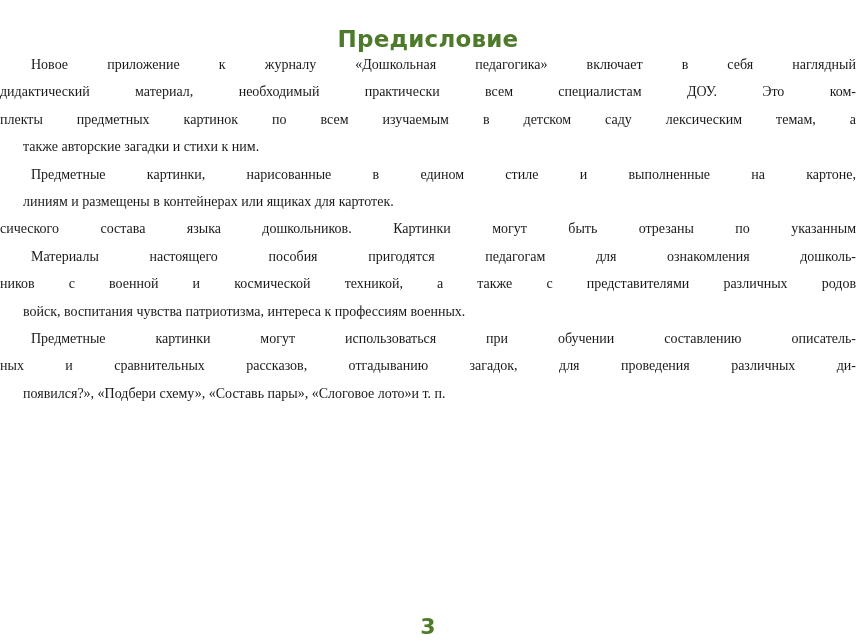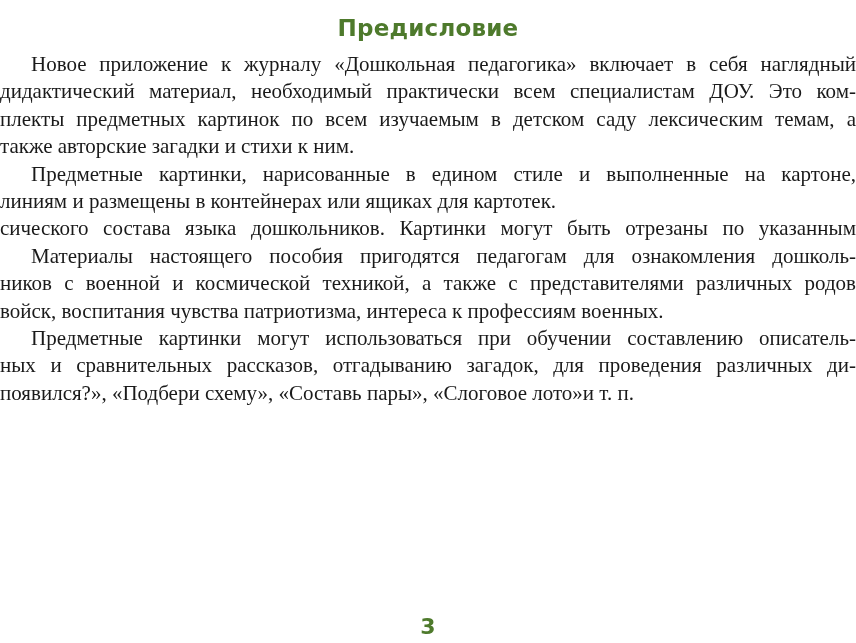--- a/index.html
+++ b/index.html
@@ -1,33 +1,33 @@
 <!DOCTYPE html>
 <html><head>
 <meta charset="utf-8">
 <style>
   html, body { margin: 0; padding: 0; background: #ffffff; }
   body { width: 856px; height: 643px; position: relative; overflow: hidden; }
   .title {
-    position: absolute; left: 0; top: 0; width: 856px; text-align: center;
+    position: absolute; left: 0; top: 11px; width: 856px; text-align: center;
     font-family: "DejaVu Sans", sans-serif; font-weight: bold;
     font-size: 23px; line-height: 26px; color: #4e7a2c;
     letter-spacing: 0.2px;
     transform: scaleX(1.0);
   }
   .body-text {
     position: absolute; left: 0; top: 51px; width: 856px;
-    font-family: "Liberation Serif", serif; font-size: 21px;
+    font-family: "Liberation Serif", serif; font-size: 14px;
     color: #1a1a1a;
   }
   .line {
     display: block; height: 27.4px; line-height: 27.4px;
     white-space: nowrap; text-align: justify; text-align-last: justify;
   }
-  .line.last { text-align-last: left; }
+  .line.last { text-align-last: left; padding-left: 23px; }
   .line.indent { padding-left: 31px; }
   .page-number {
     position: absolute; left: 0; top: 615px; width: 856px; text-align: center;
     font-family: "DejaVu Sans", sans-serif; font-weight: bold;
     font-size: 22px; line-height: 24px; color: #4e7a2c;
   }
 </style>
 </head>
 <body>
 

